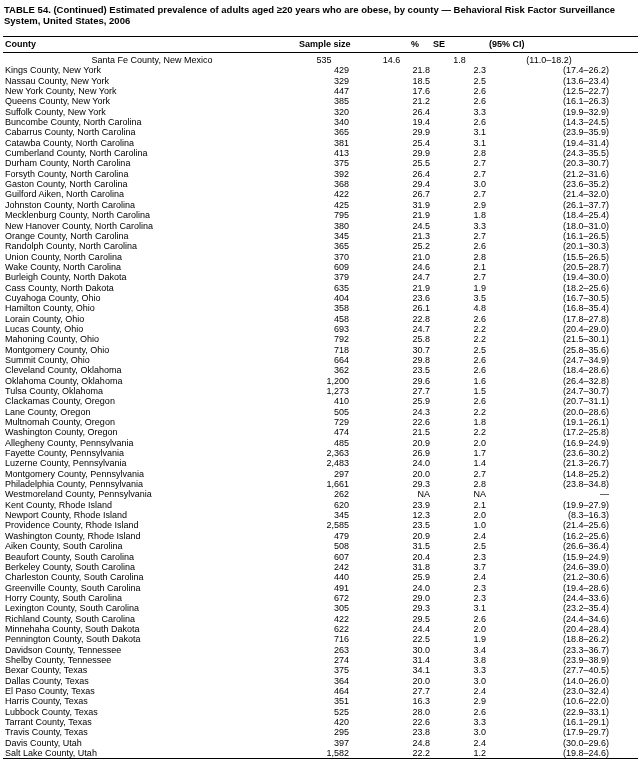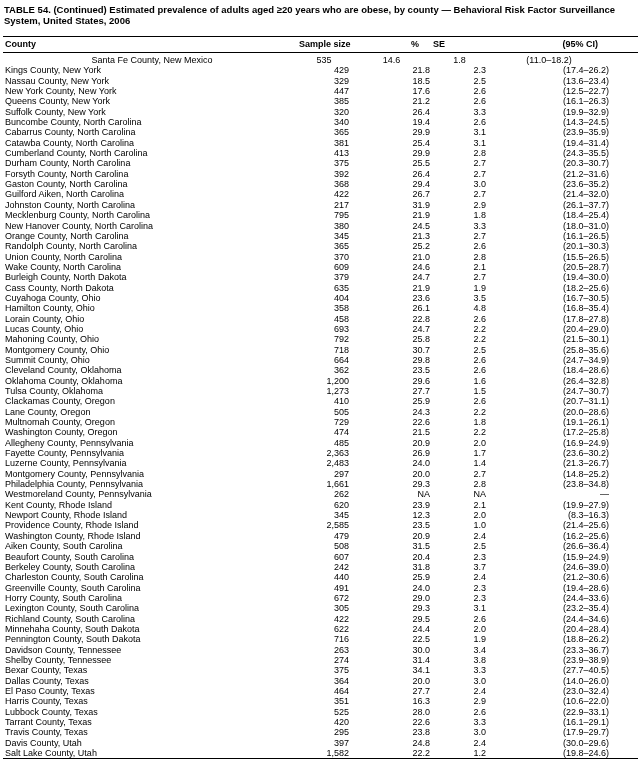--- a/index.html
+++ b/index.html
@@ -29,21 +29,21 @@
     font-weight:bold;
     padding:2px 0 3px 0;
     border-bottom:1px solid #000;
     vertical-align:bottom;
     white-space:nowrap;
   }
   th.c0 { text-align:left; padding-left:2px; }
   th.c1 { text-align:left; }
   th.c2 { text-align:right; padding-right:14px; }
   th.c3 { text-align:left; padding-right:8px; }
-  th.c4 { text-align:right; padding-right:40px;margin-top:23px; }
+  th.c4 { text-align:left; padding-right:40px;margin-top:23px; }
   tbody td {
     font-size:9px;
     line-height:10.35px;
     white-space:nowrap;
     overflow:hidden;
     vertical-align:top;
   }
   td.c0 { text-align:left; padding-left:2px; }
   td.c1 { text-align:right; padding-right:4px; }
   td.c2 { text-align:right; padding-right:3px; }
@@ -169,21 +169,21 @@
         </tr>
         <tr>
           <td class="c0">Guilford Aiken, North Carolina</td>
           <td class="c1">422</td>
           <td class="c2">26.7</td>
           <td class="c3">2.7</td>
           <td class="c4">(21.4–32.0)</td>
         </tr>
         <tr>
           <td class="c0">Johnston County, North Carolina</td>
-          <td class="c1">217</td>
+          <td class="c1">425</td>
           <td class="c2">31.9</td>
           <td class="c3">2.9</td>
           <td class="c4">(26.1–37.7)</td>
         </tr>
         <tr>
           <td class="c0">Mecklenburg County, North Carolina</td>
           <td class="c1">795</td>
           <td class="c2">21.9</td>
           <td class="c3">1.8</td>
           <td class="c4">(18.4–25.4)</td>

